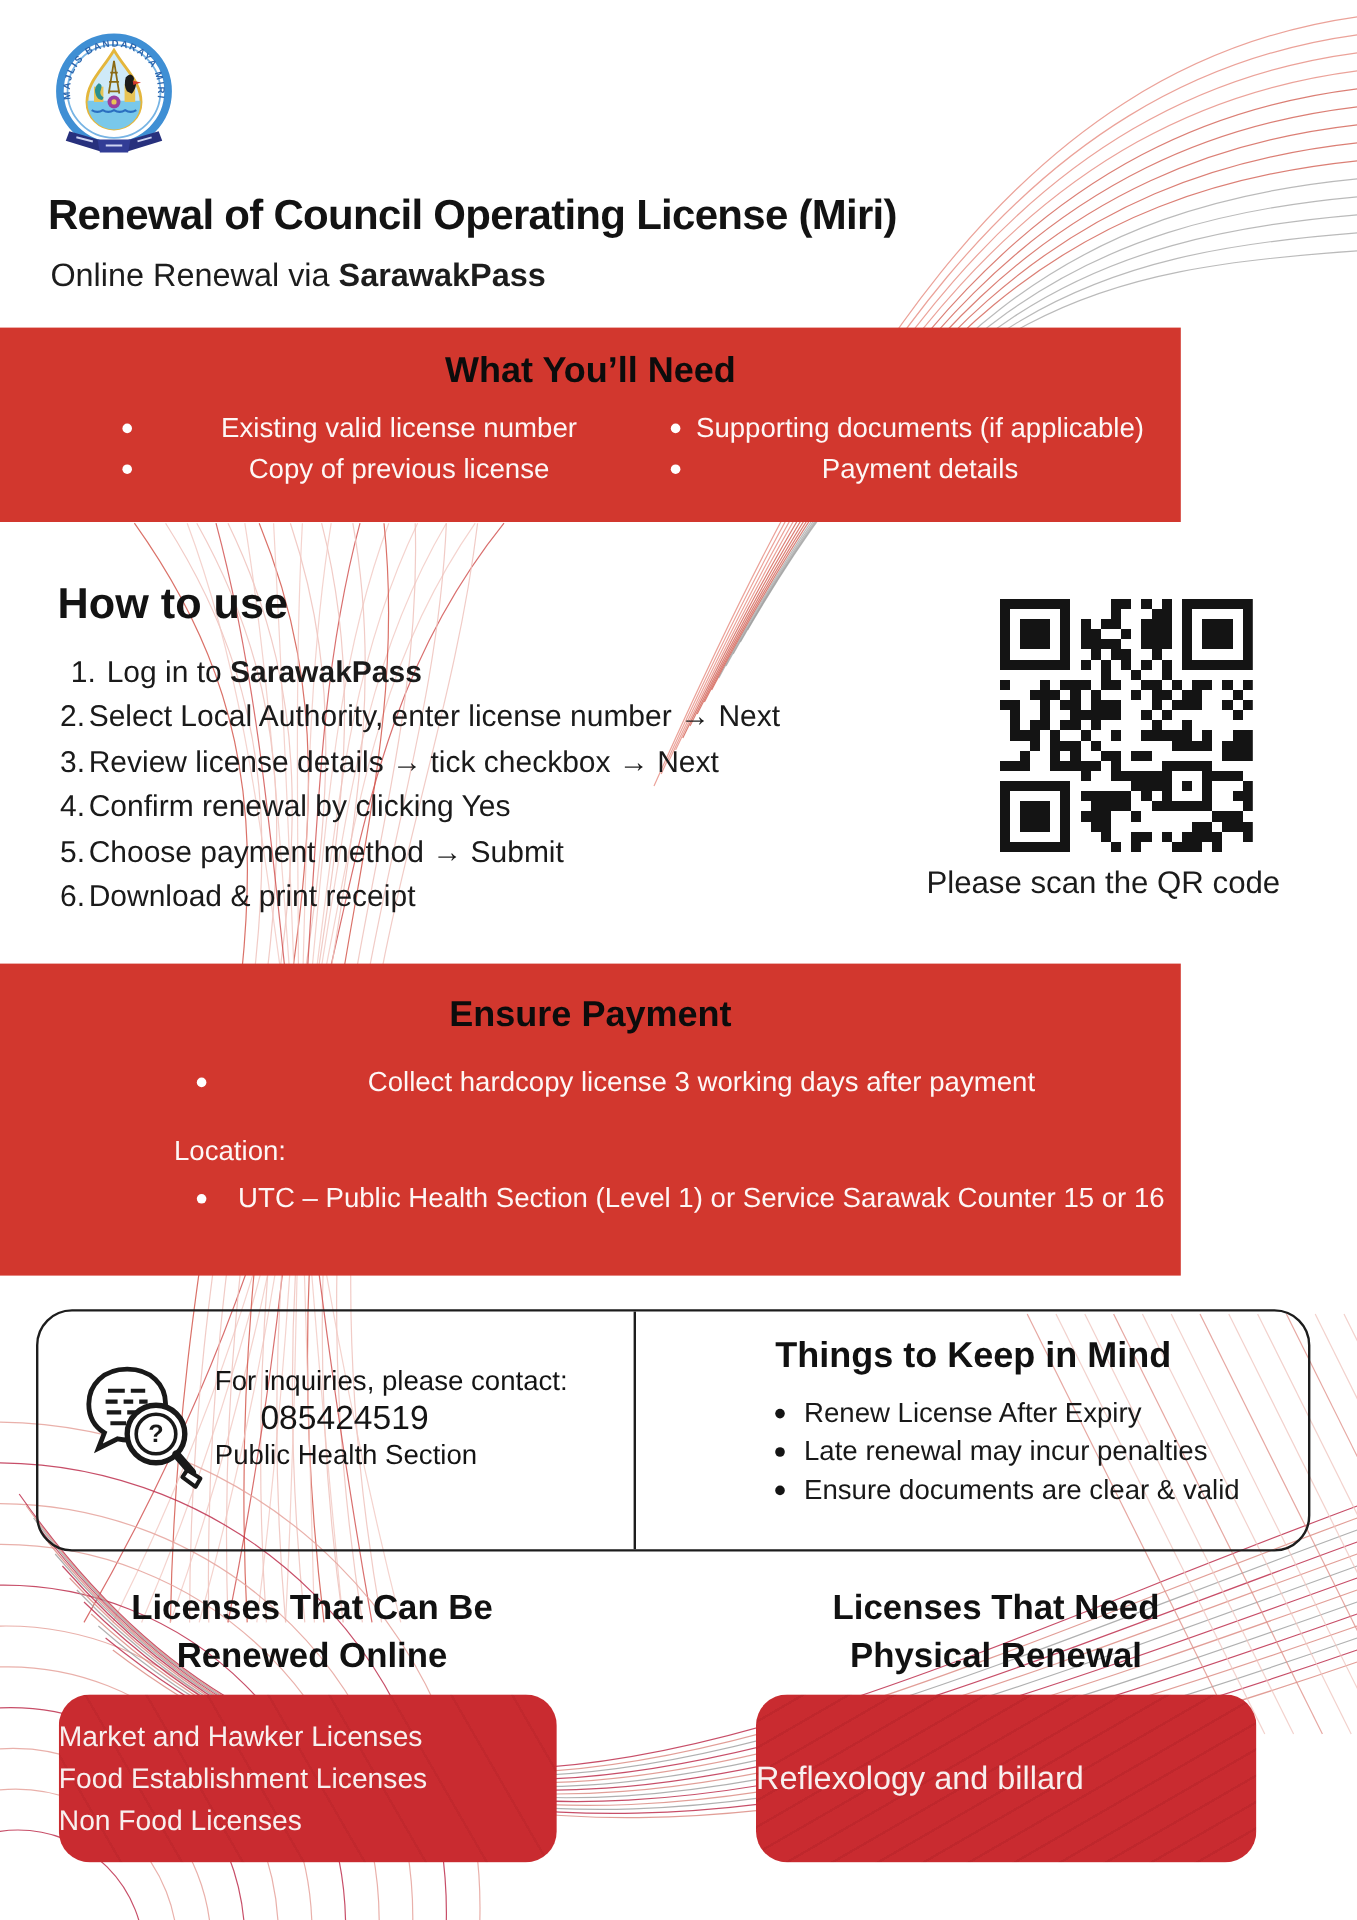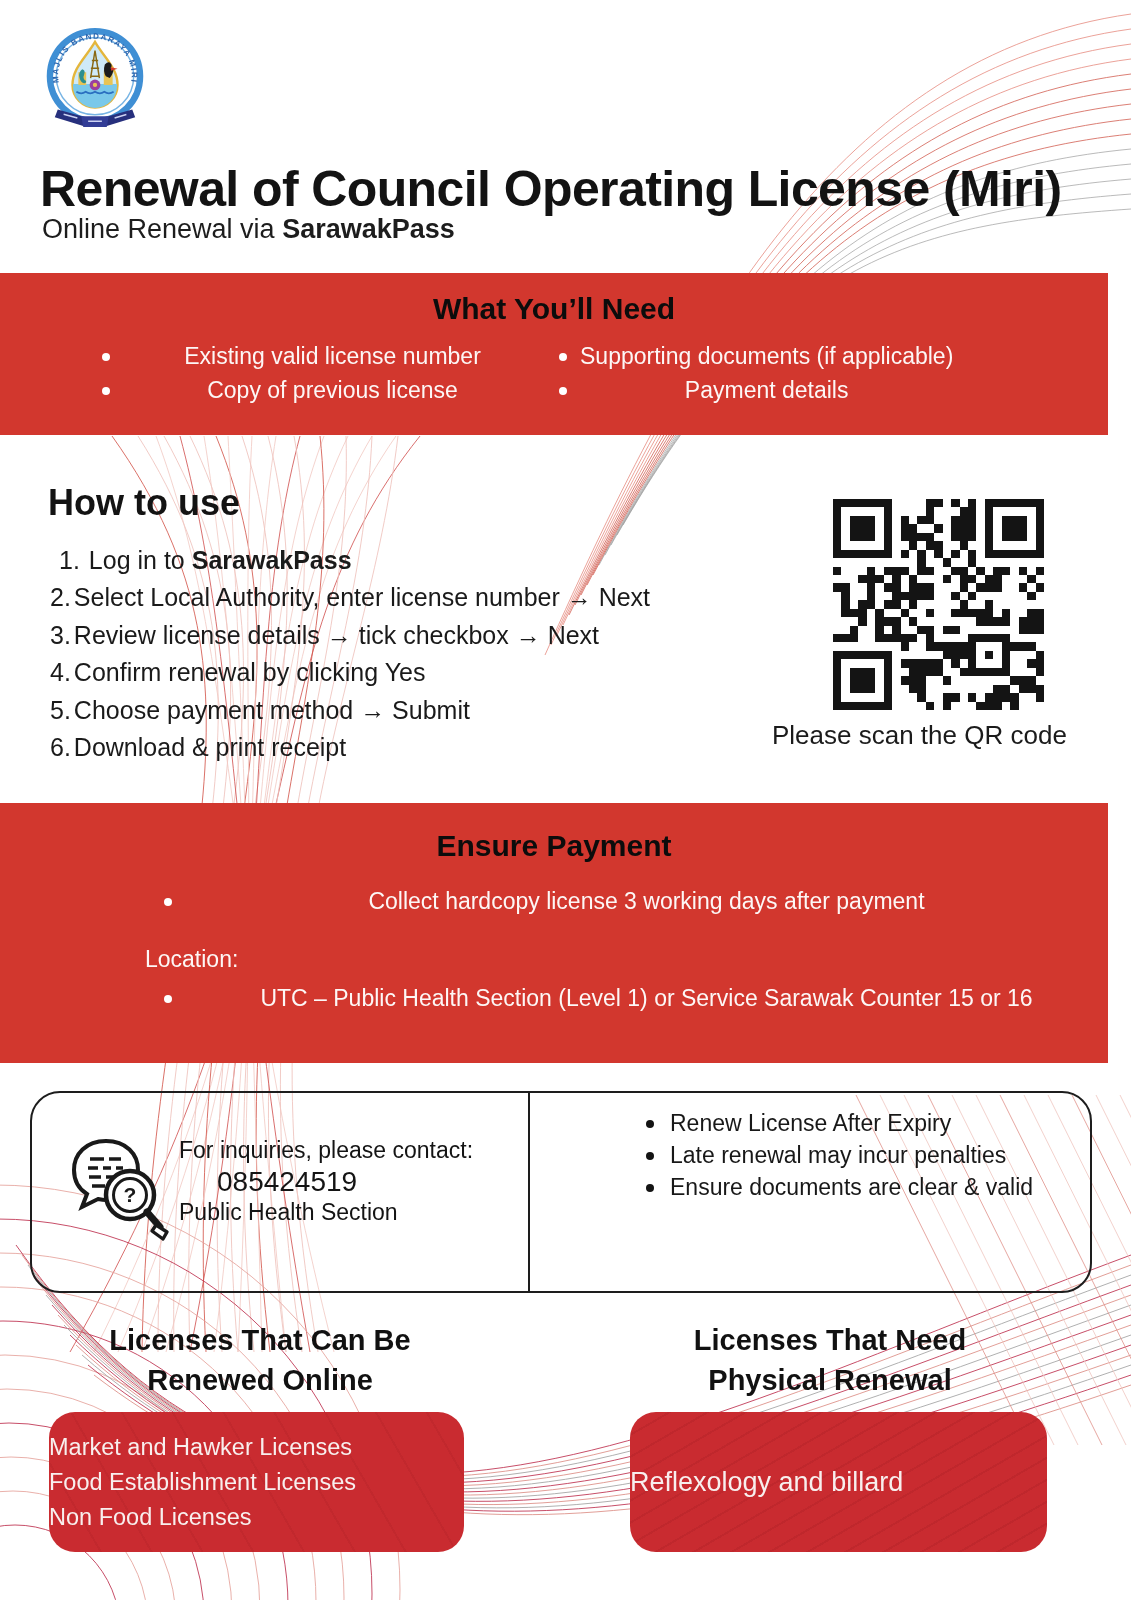--- a/index.html
+++ b/index.html
@@ -8,27 +8,27 @@
     position:relative; width:1131px; height:1600px; margin:0 auto;
     background:#ffffff; overflow:hidden;
     font-family:"Liberation Sans","DejaVu Sans",sans-serif; color:#161616;
   }
   #bg { position:absolute; left:0; top:0; z-index:0; }
 
   
   .logo { position:absolute; left:46px; top:27px; width:98px; height:112px; z-index:2; }
   .title {
     position:absolute; left:40px; top:160px; width:1080px; z-index:2;
-    font-size:50px; font-weight:800; letter-spacing:-0.6px; color:#131313; white-space:nowrap;
+    font-size:35px; font-weight:800; letter-spacing:-0.6px; color:#131313; white-space:nowrap;
   }
   .subtitle { position:absolute; left:42px; top:214px; z-index:2; font-size:27px; color:#1d1d1d; }
   .subtitle b { font-weight:700; }
 
   
-  .band { position:absolute; left:0; width:1108px; background:#d2372e; z-index:1; }
+  .band { position:absolute; left:0; width:984px; background:#d2372e; z-index:1; }
   .band1 { top:273px; height:162px; }
   .band2 { top:803px; height:260px; }
   .band-title { text-align:center; font-size:30px; font-weight:800; color:#0c0c0c; }
   .band1 .band-title { margin-top:19px; }
   .band2 .band-title { margin-top:26px; }
 
   .need-cols { display:flex; margin-top:13px; }
   .need-col { list-style:none; }
   .need-col.l { margin-left:97px; width:445px; }
   .need-col.r { margin-left:12px; }
@@ -563,20 +563,21 @@
       <path d="M88 92 L 99 99 L 95 106 L 84 98 Z" fill="#ffffff" stroke="#191919" stroke-width="3.4" stroke-linejoin="round"></path>
     </svg>
 
     <div class="contact-lines">
       <div>For inquiries, please contact:</div>
       <div class="contact-phone">085424519</div>
       <div>Public Health Section</div>
     </div>
 
     <div class="things">
+      <div class="things-title">Things to Keep in Mind</div>
       <ul class="things-ul">
         <li class="tli">Renew License After Expiry</li>
         <li class="tli">Late renewal may incur penalties</li>
         <li class="tli">Ensure documents are clear &amp; valid</li>
       </ul>
     </div>
   </div>
 
   <div class="bh left">
     <div>Licenses That Can Be</div>

